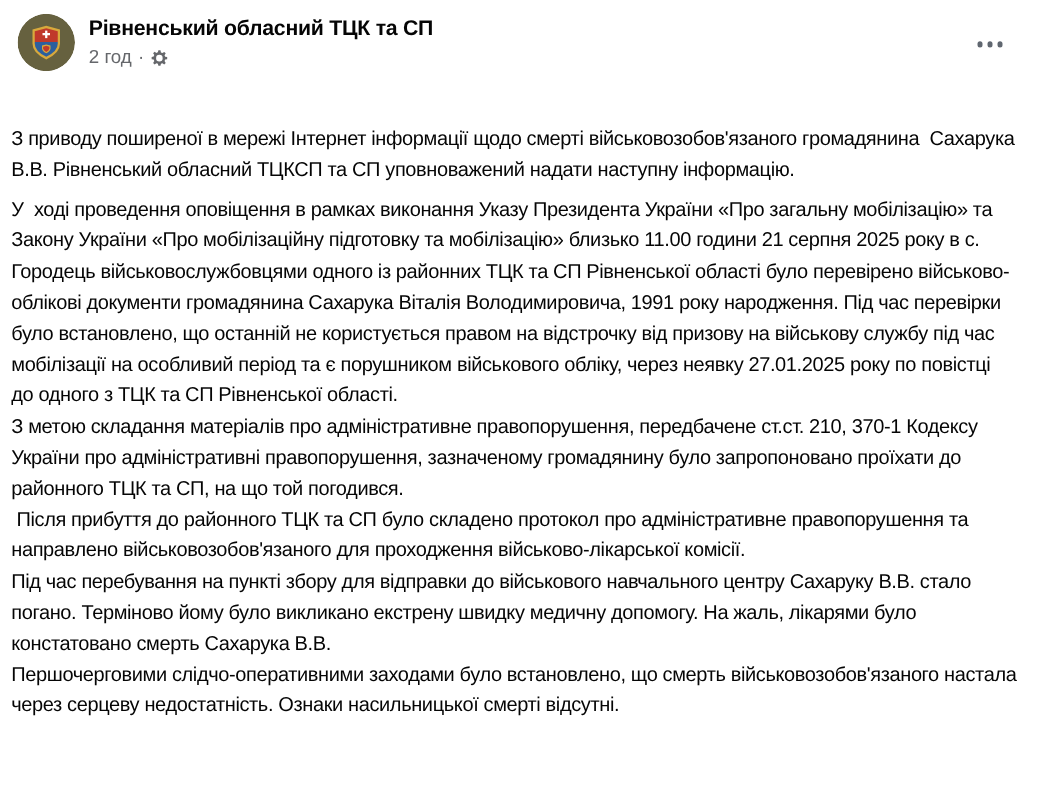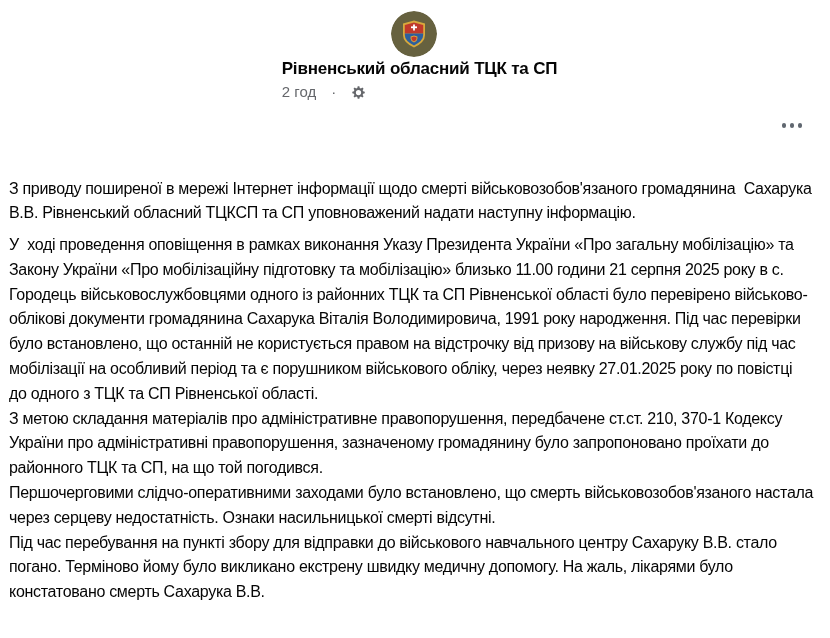--- a/index.html
+++ b/index.html
@@ -13,23 +13,22 @@
   }
   .post-card {
     position: relative;
     width: 830px;
     height: 638px;
     background: #ffffff;
   }
   
   .post-header {
     display: flex;
-    align-items: center;
+    align-items: flex-start;
     padding: 11px 16px 2px 14px;
-    flex-direction: column;
   }
   .avatar-btn {
     width: 46px;
     height: 46px;
     flex: 0 0 46px;
     border-radius: 50%;
     overflow: hidden;
     cursor: pointer;
   }
   .avatar-btn svg { display: block; }
@@ -43,21 +42,21 @@
     font-weight: 700;
     color: #050505;
     letter-spacing: -0.2px;
     line-height: 22px;
     cursor: pointer;
     white-space: nowrap;
   }
   .meta-row {
     display: flex;
     align-items: center;
-    gap: 15px;
+    gap: 5px;
     margin-top: 3px;
     font-size: 15px;
     color: #65676B;
     line-height: 18px;
   }
   .meta-row .timestamp { cursor: pointer; }
   .meta-sep { color: #65676B; }
   .gear-icon { display: inline-flex; align-items: center; }
   .menu-btn {
     margin-left: auto;
@@ -131,17 +130,18 @@
       <span class="dot"></span>
       <span class="dot"></span>
     </div>
 
   </div>
 
   <div class="post-text">
     <p class="gap-after">З приводу поширеної в мережі Інтернет інформації щодо смерті військовозобов'язаного громадянина  Сахарука В.В. Рівненський обласний ТЦКСП та СП уповноважений надати наступну інформацію.</p>
     <p>У  ході проведення оповіщення в рамках виконання Указу Президента України «Про загальну мобілізацію» та Закону України «Про мобілізаційну підготовку та мобілізацію» близько 11.00 години 21 серпня 2025 року в с. Городець військовослужбовцями одного із районних ТЦК та СП Рівненської області було перевірено військово-облікові документи громадянина Сахарука Віталія Володимировича, 1991 року народження. Під час перевірки було встановлено, що останній не користується правом на відстрочку від призову на військову службу під час мобілізації на особливий період та є порушником військового обліку, через неявку 27.01.2025 року по повістці до одного з ТЦК та СП Рівненської області.</p>
     <p>З метою складання матеріалів про адміністративне правопорушення, передбачене ст.ст. 210, 370-1 Кодексу України про адміністративні правопорушення, зазначеному громадянину було запропоновано проїхати до районного ТЦК та СП, на що той погодився.</p>
+    <p> Після прибуття до районного ТЦК та СП було складено протокол про адміністративне правопорушення та направлено військовозобов'язаного для проходження військово-лікарської комісії.</p>
+    <p>Під час перебування на пункті збору для відправки до військового навчального центру Сахаруку В.В. стало погано. Терміново йому було викликано екстрену швидку медичну допомогу. На жаль, лікарями було констатовано смерть Сахарука В.В.</p>
     <p>Першочерговими слідчо-оперативними заходами було встановлено, що смерть військовозобов'язаного настала через серцеву недостатність. Ознаки насильницької смерті відсутні.</p>
-    <p>Під час перебування на пункті збору для відправки до військового навчального центру Сахаруку В.В. стало погано. Терміново йому було викликано екстрену швидку медичну допомогу. На жаль, лікарями було констатовано смерть Сахарука В.В.</p>
   </div>
 
 </div>
 
 </body></html>

